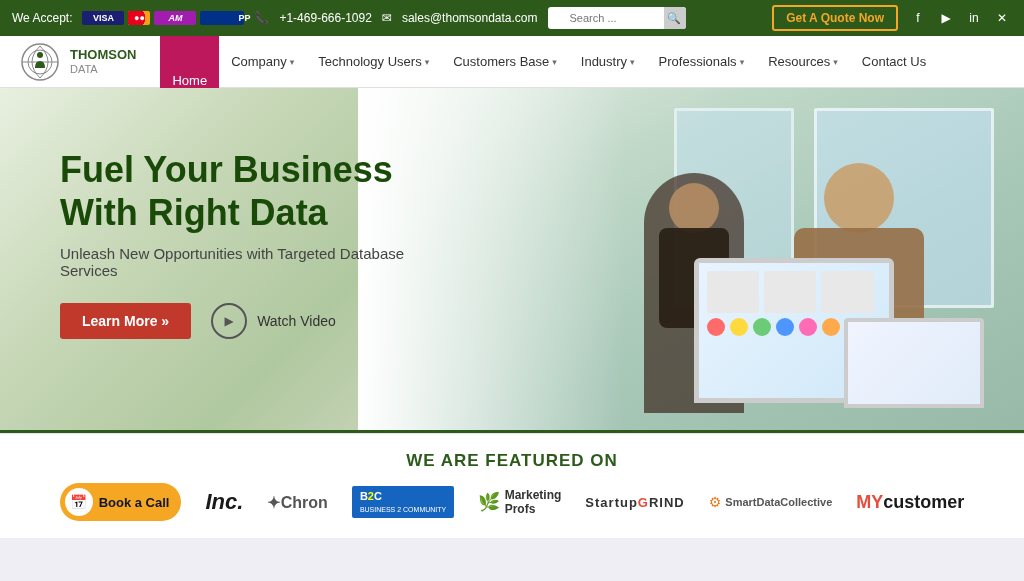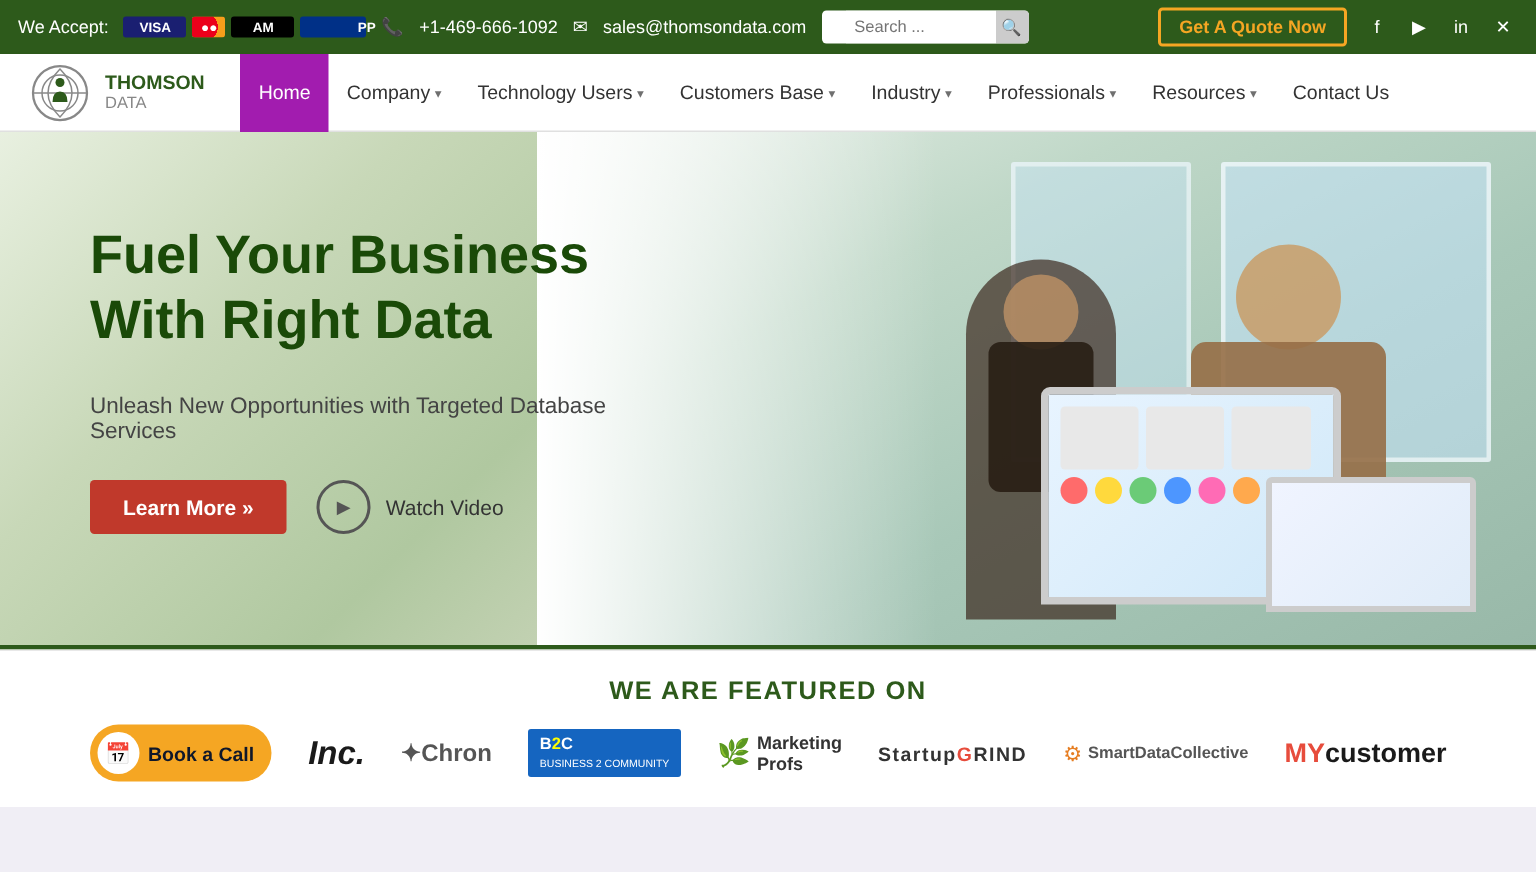--- a/index.html
+++ b/index.html
@@ -36,21 +36,21 @@
       height: 14px;
       border-radius: 2px;
       display: inline-flex;
       align-items: center;
       justify-content: center;
       font-size: 9px;
       font-weight: bold;
     }
     .pay-visa { background: #1a1f71; color: #fff; }
     .pay-mc { background: #eb001b; color: #fff; }
-    .pay-amex { background: #000000; color: #fff; }
+    .pay-amex { background: #a21caf; color: #fff; font-style: italic; }
     .pay-pp { background: #003087; color: #fff; padding-left: 44px; }
 
     .quote-btn {
       background: transparent;
       border: 2px solid #f5a623;
       color: #f5a623;
       padding: 4px 12px;
       font-size: 12px;
       font-weight: bold;
       cursor: pointer;
@@ -127,22 +127,23 @@
       height: 52px;
       display: flex;
       align-items: center;
       font-size: 13px;
       color: #333;
       cursor: pointer;
       white-space: nowrap;
       gap: 3px;
     }
     .nav-item.active {
-      background: #a21caf;
+      background: #be185d;
       color: #fff;
+      align-items: flex-end;
     }
     .chevron {
       font-size: 9px;
       opacity: 0.7;
     }
 
     
     .hero {
       position: relative;
       height: 345px;
@@ -159,21 +160,21 @@
       position: relative;
       z-index: 2;
       padding: 60px 40px 40px 60px;
       max-width: 500px;
     }
     .hero-title {
       font-size: 36px;
       font-weight: 900;
       color: #1a4a08;
       line-height: 1.2;
-      margin-bottom: 28px;
+      margin-bottom: 11px;
     }
     .hero-subtitle {
       font-size: 15px;
       color: #444;
       margin-bottom: 24px;
     }
     .hero-buttons {
       display: flex;
       align-items: center;
       gap: 20px;

